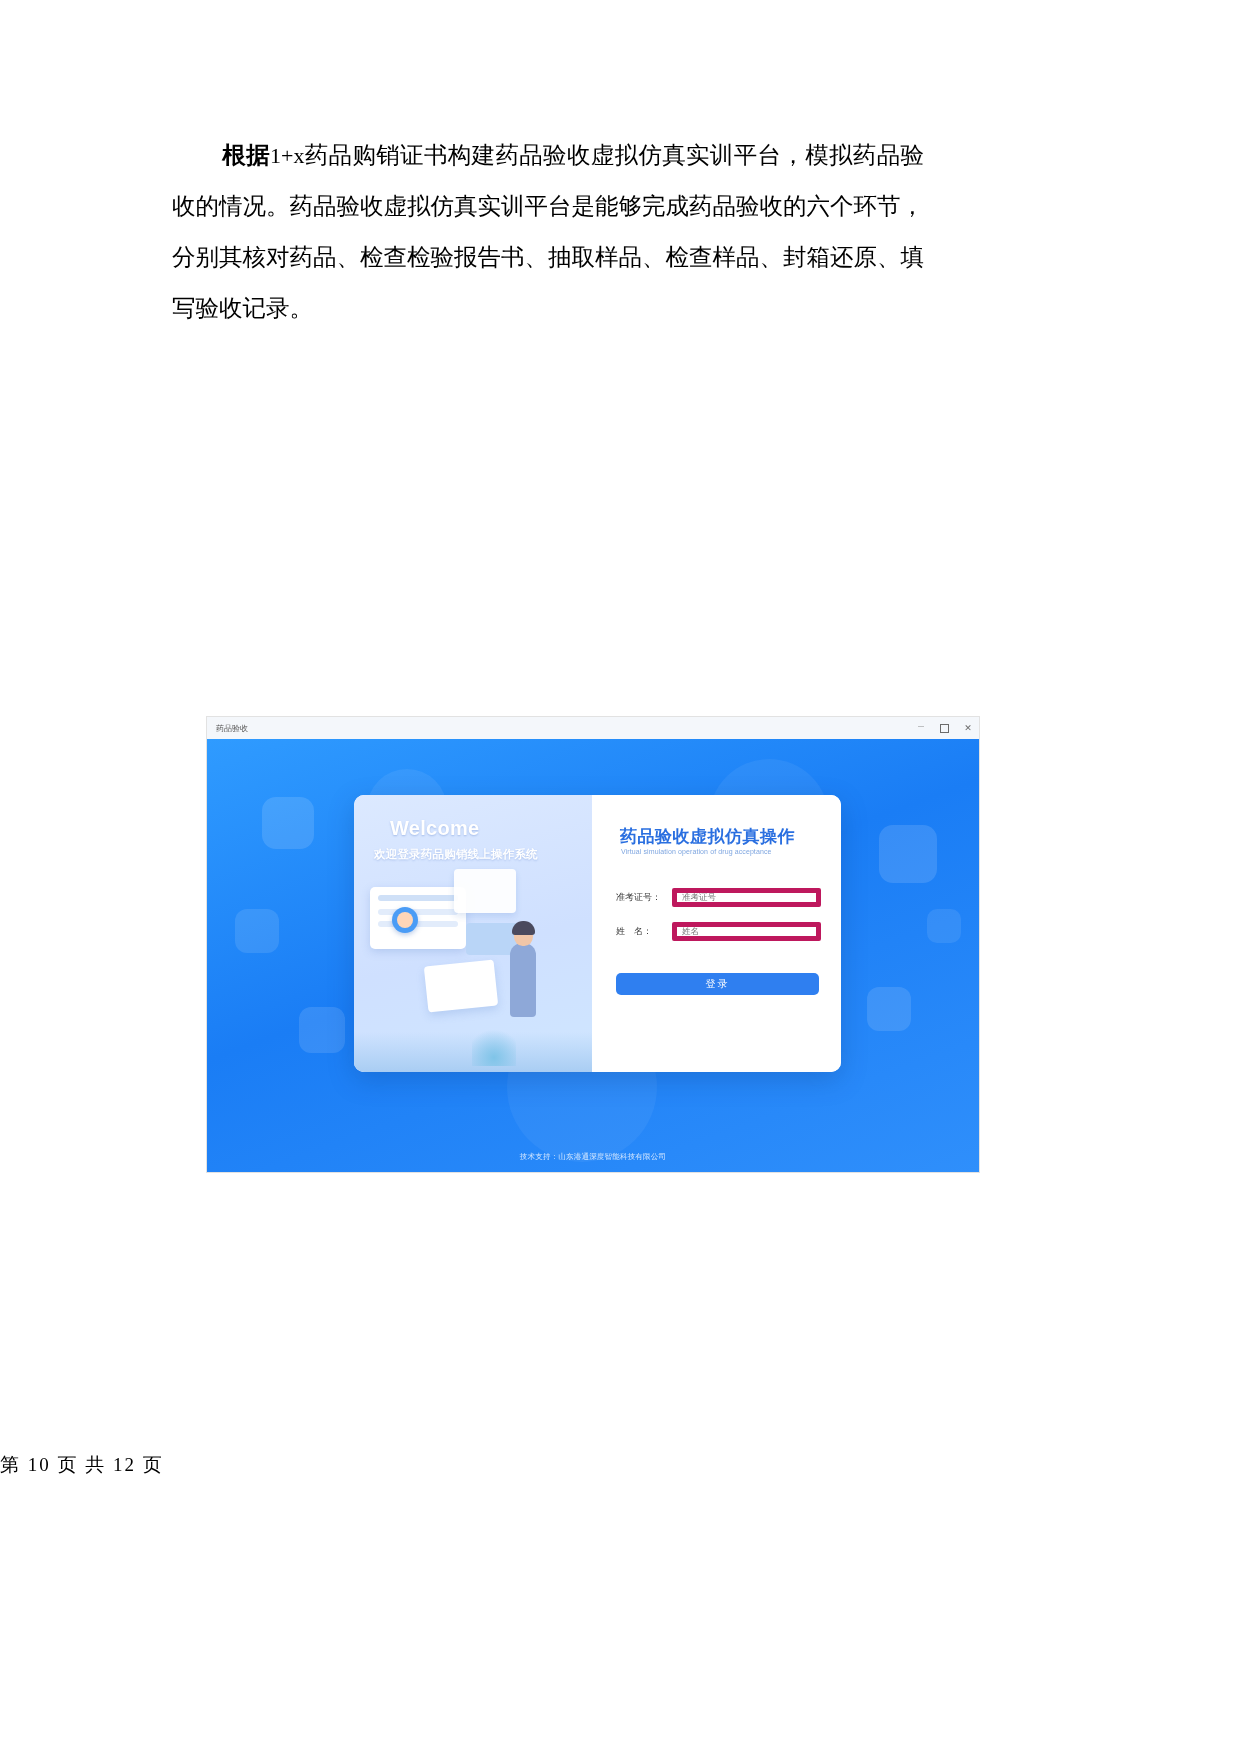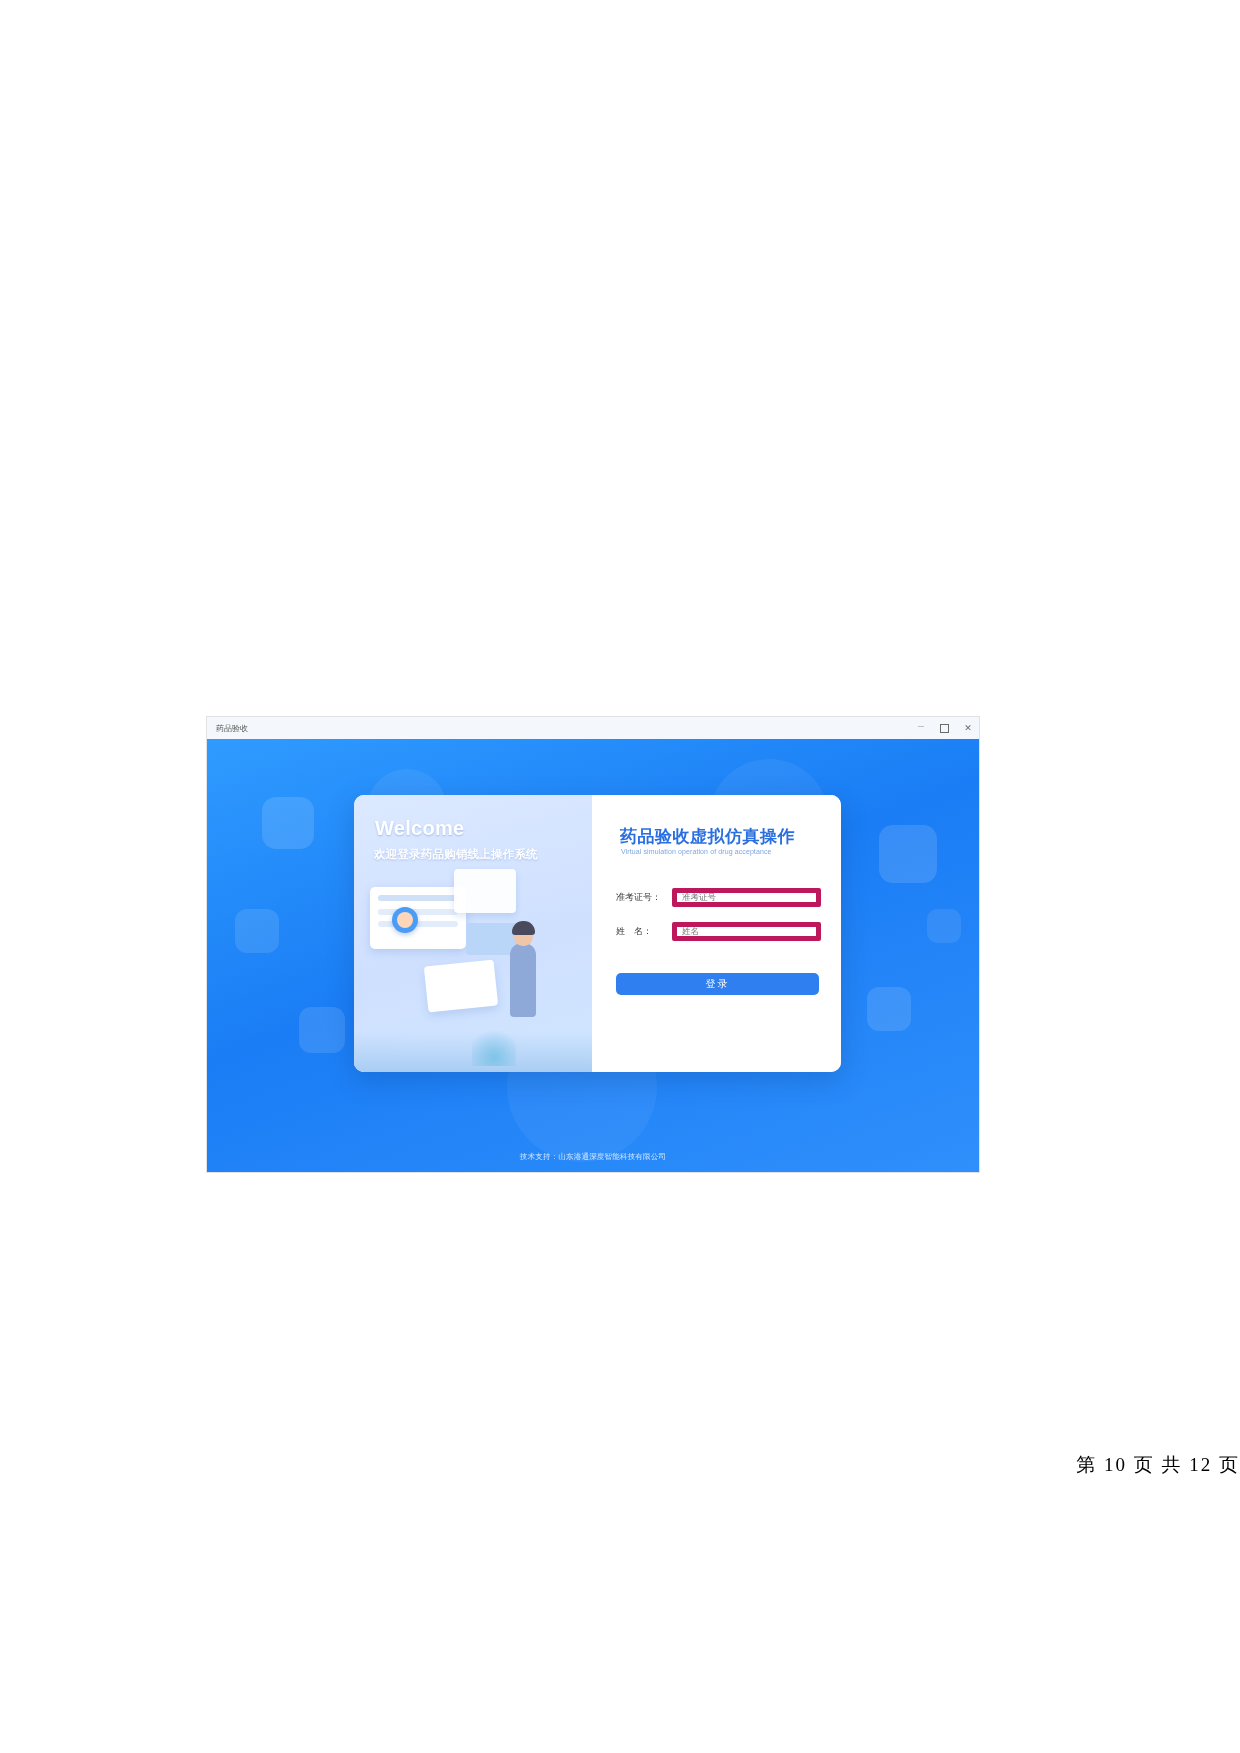--- a/index.html
+++ b/index.html
@@ -152,21 +152,21 @@
     display: flex;
   }
   .card-left {
     width: 238px;
     background: linear-gradient(165deg, #dce9ff 0%, #cfe0ff 55%, #cfe6ff 100%);
     position: relative;
     overflow: hidden;
   }
   .welcome {
     position: absolute;
-    left: 21px;
+    left: 36px;
     top: 22px;
     font-family: "Liberation Sans", sans-serif;
     font-size: 20px;
     font-weight: 700;
     color: #ffffff;
     letter-spacing: .3px;
     text-shadow: 0 1px 2px rgba(70,110,190,.35);
   }
   .welcome-sub {
     position: absolute;
@@ -374,35 +374,36 @@
     font-size: 7.5px;
     color: #d6e8ff;
     letter-spacing: .2px;
   }
 
   .page-footer {
     position: absolute;
     left: 0;
     top: 1452px;
     width: 1240px;
-    text-align: right;
+    text-align: left;
     font-family: "Liberation Serif", serif;
     font-size: 19px;
     letter-spacing: 2px;
     color: #000;
   }
 </style>
 </head>
 <body>
 
 <div class="page">
 
   <div class="content">
 
 
+    <p class="para"><span class="indent"></span><span class="para-bold-lead">根据</span><span class="latin">1+x</span><span>药品购销证书构建药品验收虚拟仿真实训平台，模拟药品验收的情况。药品验收虚拟仿真实训平台是能够完成药品验收的六个环节，分别其核对药品、检查检验报告书、抽取样品、检查样品、封箱还原、填写验收记录。</span></p>
 
 
   </div>
 
   <div class="figure">
 
     <div class="app-titlebar">
       <span class="app-title">药品验收</span>
       <span class="win-controls">
         <span class="win-btn win-min"></span>

